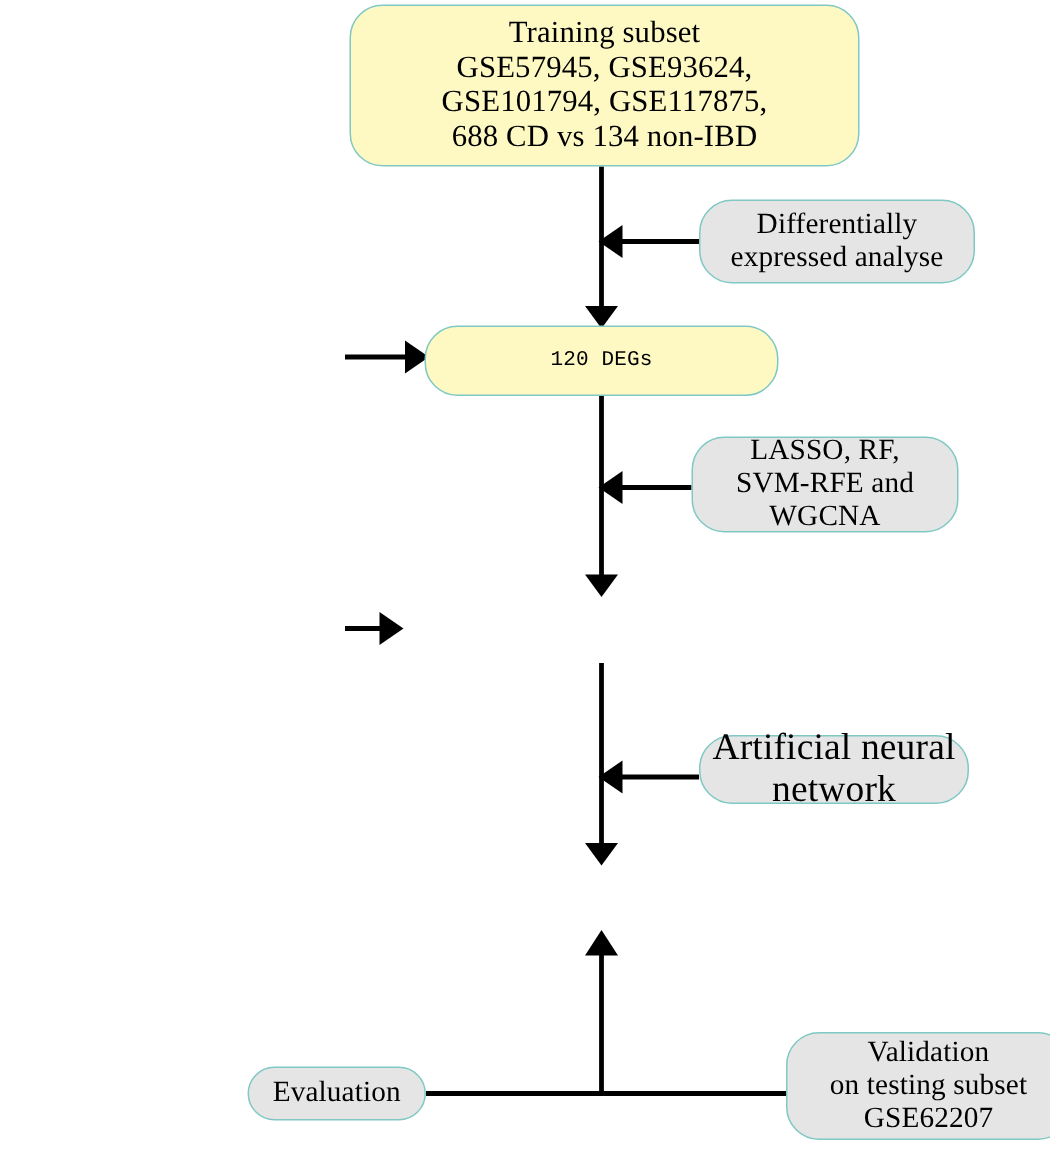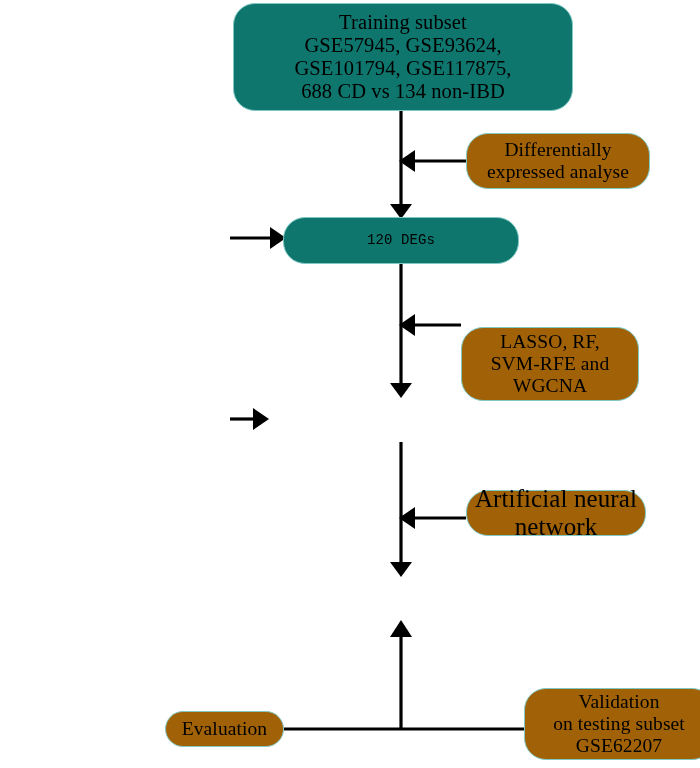--- a/index.html
+++ b/index.html
@@ -37,39 +37,39 @@
     align-items: center;
     justify-content: center;
     text-align: center;
     border: 1.6px solid #7fc8c4;
     line-height: 1.13;
     white-space: pre-line;
     letter-spacing: 0.1px;
     z-index: 3;
   }
   .node.primary {
-    background: #0f766e;
+    background: #fef9c3;
     border-radius: 22px;
     text-align: center;
   }
   .node.aux {
-    background: #a16207;
+    background: #e5e5e5;
     border-radius: 22px;
   }
   .node.pill {
     border-radius: 999px;
   }
   .t-training   { left: 233px; top: 3px;   width: 340px; height: 108px; font-size: 20.5px; border-radius: 26px; }
   .t-deg        { left: 283px; top: 217px; width: 236px; height: 47px;  font-size: 14px; border-radius: 23px; font-family: Liberation Mono, monospace; }
   .t-markers    { left: 266px; top: 396px; width: 272px; height: 46px;  font-size: 20.5px; border-radius: 23px; }
   .t-model      { left: 302px; top: 575px; width: 195px; height: 45px;  font-size: 20.5px; border-radius: 23px; }
 
   .a-dea        { left: 466px; top: 133px; width: 184px; height: 56px;  font-size: 19.5px; }
   .a-enrich     { left: 18px;  top: 219px; width: 212px; height: 37px;  font-size: 19.5px; }
-  .a-algo       { left: 461px; top: 291px; width: 178px; height: 74px;  font-size: 19.5px; margin-top: 36px; }
+  .a-algo       { left: 461px; top: 291px; width: 178px; height: 64px;  font-size: 19.5px; }
   .a-immune     { left: 8px;   top: 400px; width: 222px; height: 38px;  font-size: 19.5px; }
   .a-ann        { left: 466px; top: 490px; width: 180px; height: 46px;  font-size: 25px; }
   .a-eval       { left: 165px; top: 711px; width: 119px; height: 36px;  font-size: 19.5px; }
   .a-valid      { left: 524px; top: 688px; width: 190px; height: 72px;  font-size: 19.5px; }
 </style>
 </head>
 <body>
 
 <div id="flow-root">
 

